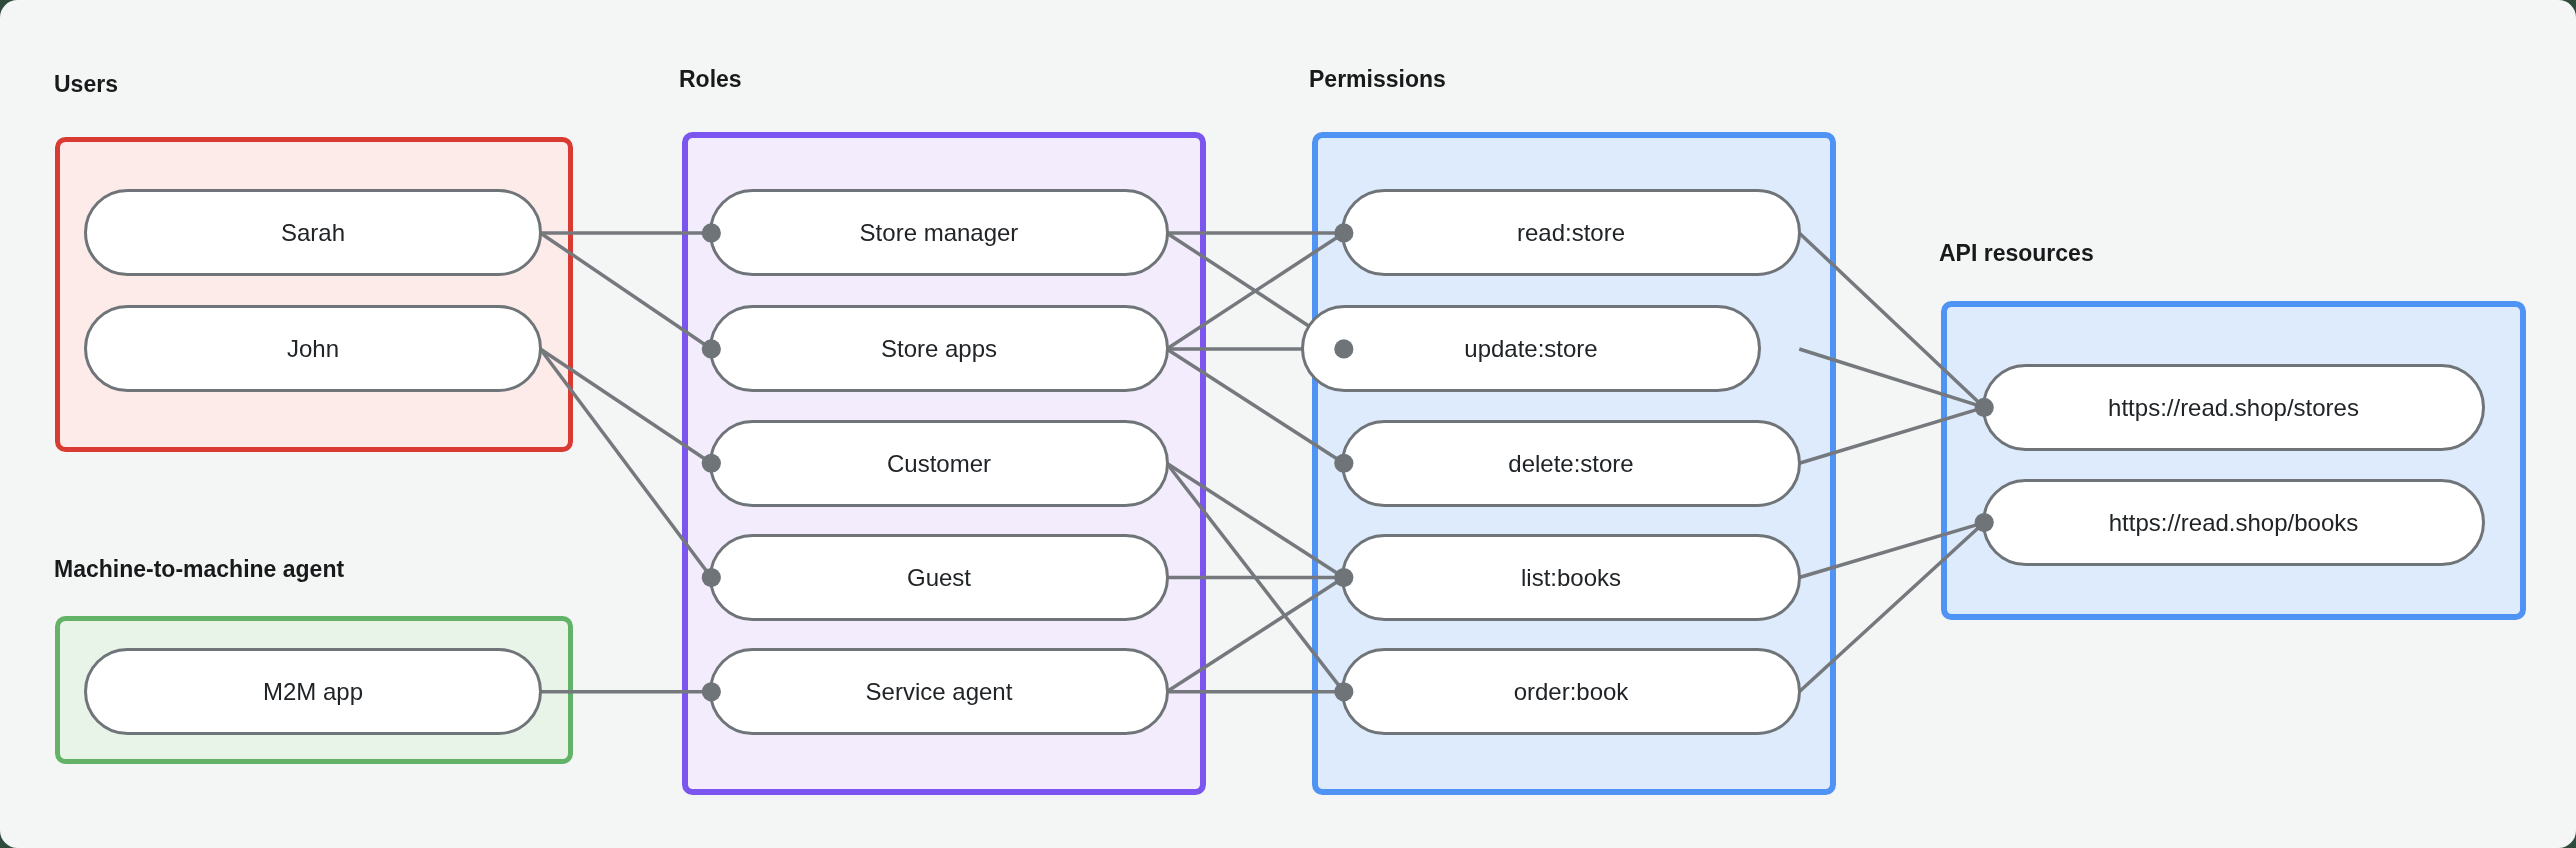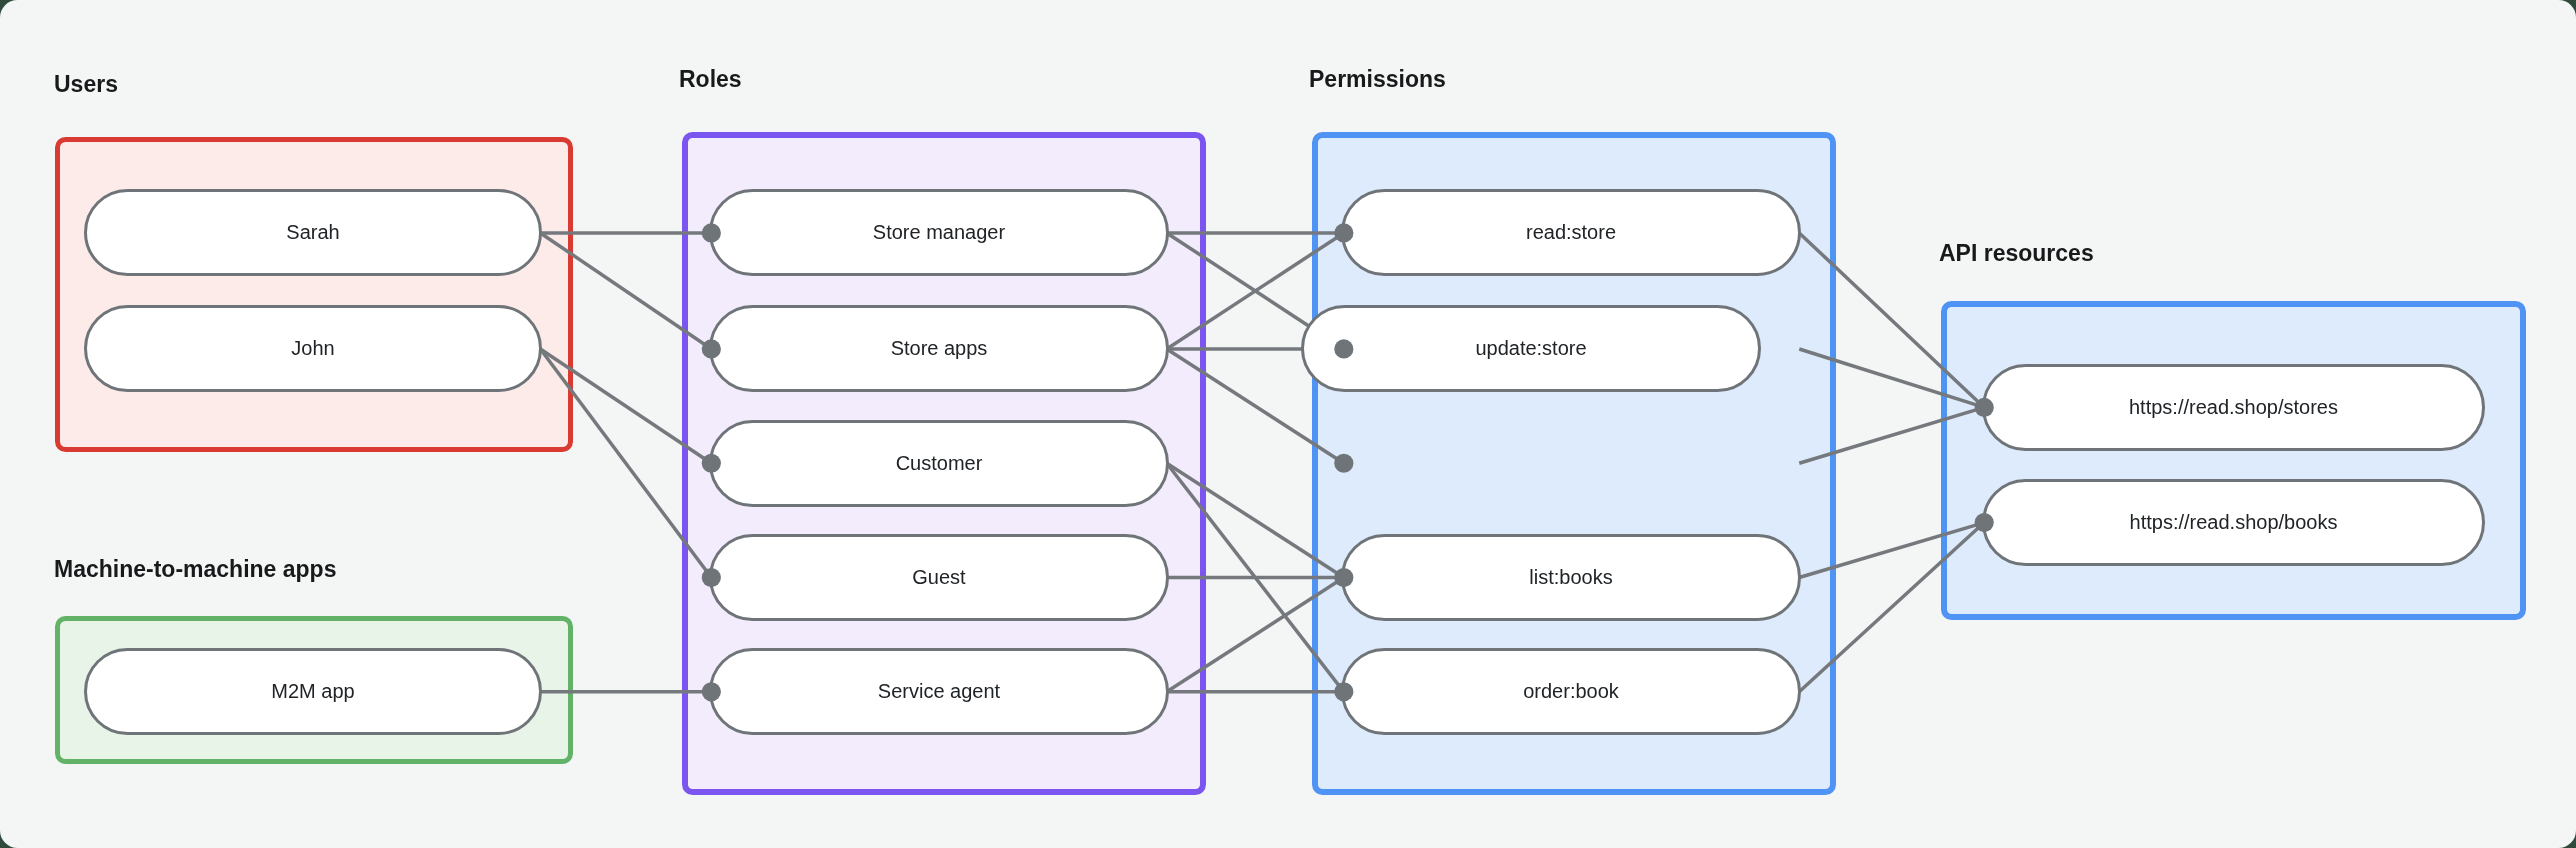--- a/index.html
+++ b/index.html
@@ -33,21 +33,21 @@
   .l-perms{left:1309px;top:58px;}
   .l-api{left:1939px;top:232px;}
   svg.layer{position:absolute;left:0;top:0;z-index:2;}
   svg.layer.top{z-index:4;}
   .pill{
     position:absolute;z-index:3;box-sizing:border-box;height:87px;
     background:var(--pill-fill,#fff);
     border:3.1px solid var(--pill-border,#6f7478);
     border-radius:45px;
     display:flex;align-items:center;justify-content:center;
-    font-size:20px;color:var(--pill-text,#202427);white-space:nowrap;
+    font-size:24px;color:var(--pill-text,#202427);white-space:nowrap;
   }
   .p-sarah{left:84px;top:189px;width:458px;}
   .p-john{left:84px;top:305px;width:458px;}
   .p-m2m{left:84px;top:648px;width:458px;}
   .p-sm{left:709px;top:189px;width:460px;}
   .p-sa{left:709px;top:305px;width:460px;}
   .p-cu{left:709px;top:420px;width:460px;}
   .p-gu{left:709px;top:534px;width:460px;}
   .p-sv{left:709px;top:648px;width:460px;}
   .p-rd{left:1341px;top:189px;width:460px;}
@@ -95,20 +95,21 @@
   <div class="pill p-sarah">Sarah</div>
   <div class="pill p-john">John</div>
   <div class="pill p-m2m">M2M app</div>
   <div class="pill p-sm">Store manager</div>
   <div class="pill p-sa">Store apps</div>
   <div class="pill p-cu">Customer</div>
   <div class="pill p-sv">Service agent</div>
   <div class="pill p-gu">Guest</div>
   <div class="pill p-rd">read:store</div>
   <div class="pill p-up">update:store</div>
+  <div class="pill p-de">delete:store</div>
   <div class="pill p-li">list:books</div>
   <div class="pill p-or">order:book</div>
   <div class="pill p-st">https://read.shop/stores</div>
   <div class="pill p-bo">https://read.shop/books</div>
 
   <svg class="layer top" width="2576" height="848" id="dots-layer" viewBox="0 0 2952 972">
       <circle cx="815" cy="267" r="11" fill="#6f7479"></circle>
       <circle cx="815" cy="400" r="11" fill="#6f7479"></circle>
       <circle cx="815" cy="531" r="11" fill="#6f7479"></circle>
       <circle cx="815" cy="662" r="11" fill="#6f7479"></circle>
@@ -116,19 +117,19 @@
       <circle cx="1540" cy="267" r="11" fill="#6f7479"></circle>
       <circle cx="1540" cy="400" r="11" fill="#6f7479"></circle>
       <circle cx="1540" cy="531" r="11" fill="#6f7479"></circle>
       <circle cx="1540" cy="662" r="11" fill="#6f7479"></circle>
       <circle cx="1540" cy="793" r="11" fill="#6f7479"></circle>
       <circle cx="2274" cy="467" r="11" fill="#6f7479"></circle>
       <circle cx="2274" cy="599" r="11" fill="#6f7479"></circle>
     </svg>
 
   <div class="lbl l-users" style="color: rgb(23, 25, 27);">Users</div>
-  <div class="lbl l-m2m" style="color: rgb(23, 25, 27);">Machine-to-machine apps</div>
+  <div class="lbl l-m2m" style="color: rgb(23, 25, 27);">Machine-to-machine agent</div>
   <div class="lbl l-roles" style="color: rgb(23, 25, 27);">Roles</div>
   <div class="lbl l-api" style="color: rgb(23, 25, 27);">API resources</div>
   <div class="lbl l-perms" style="color: rgb(23, 25, 27);">Permissions</div>
 
 </div>
 
 
 </body></html>

